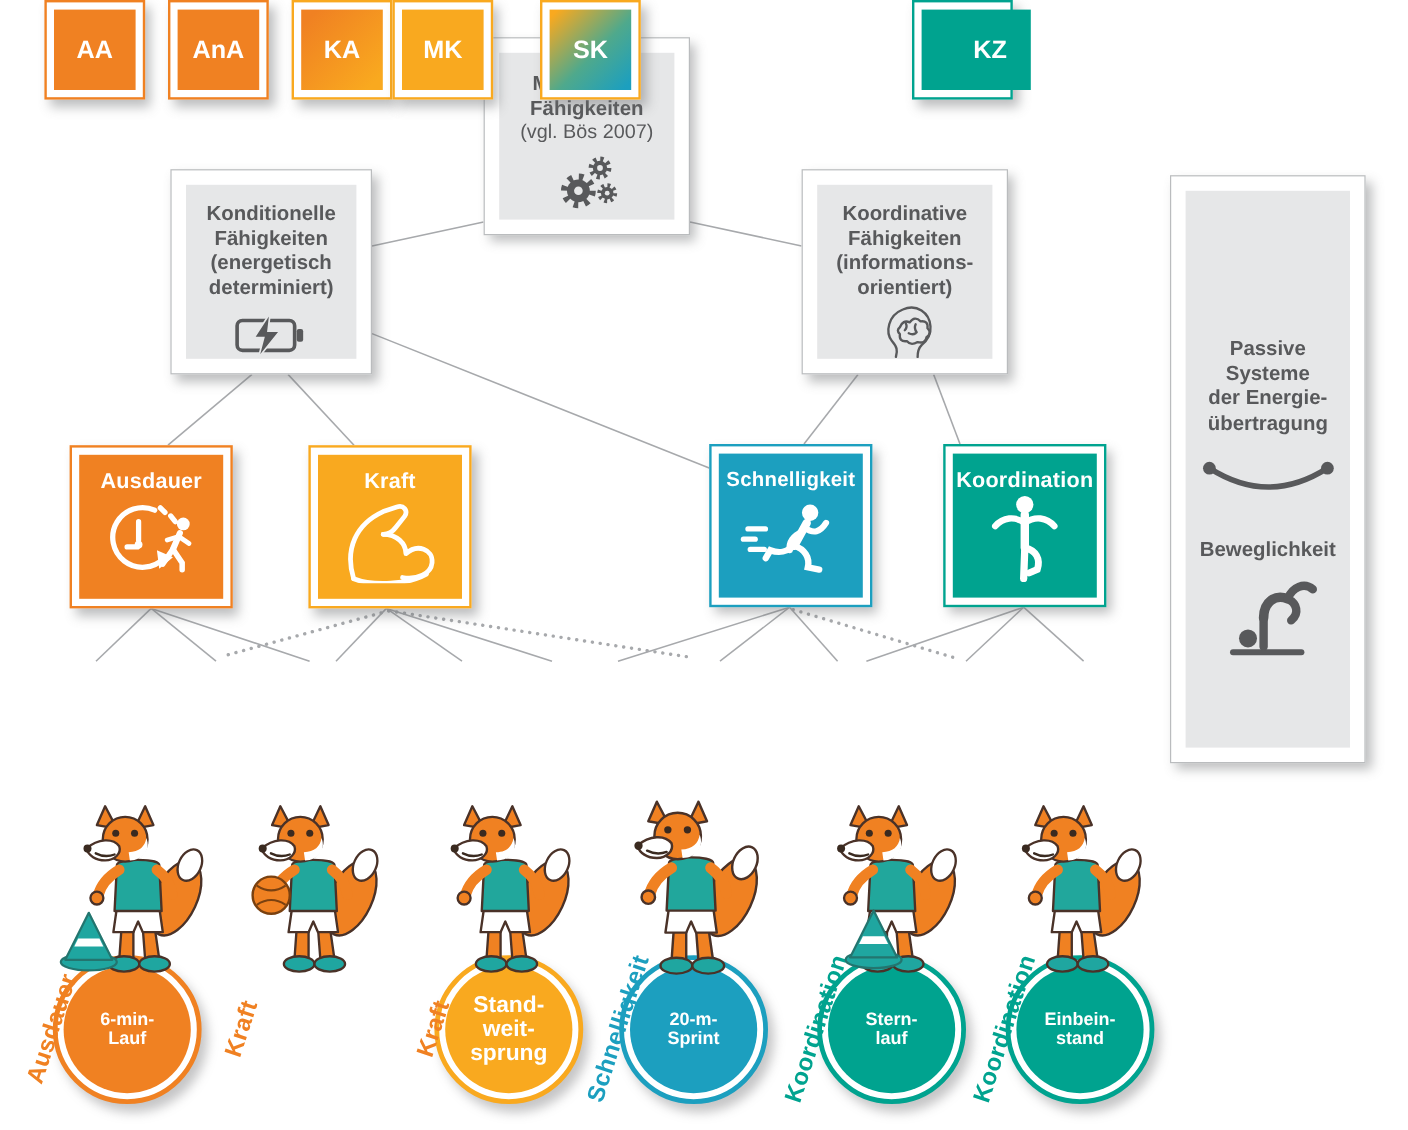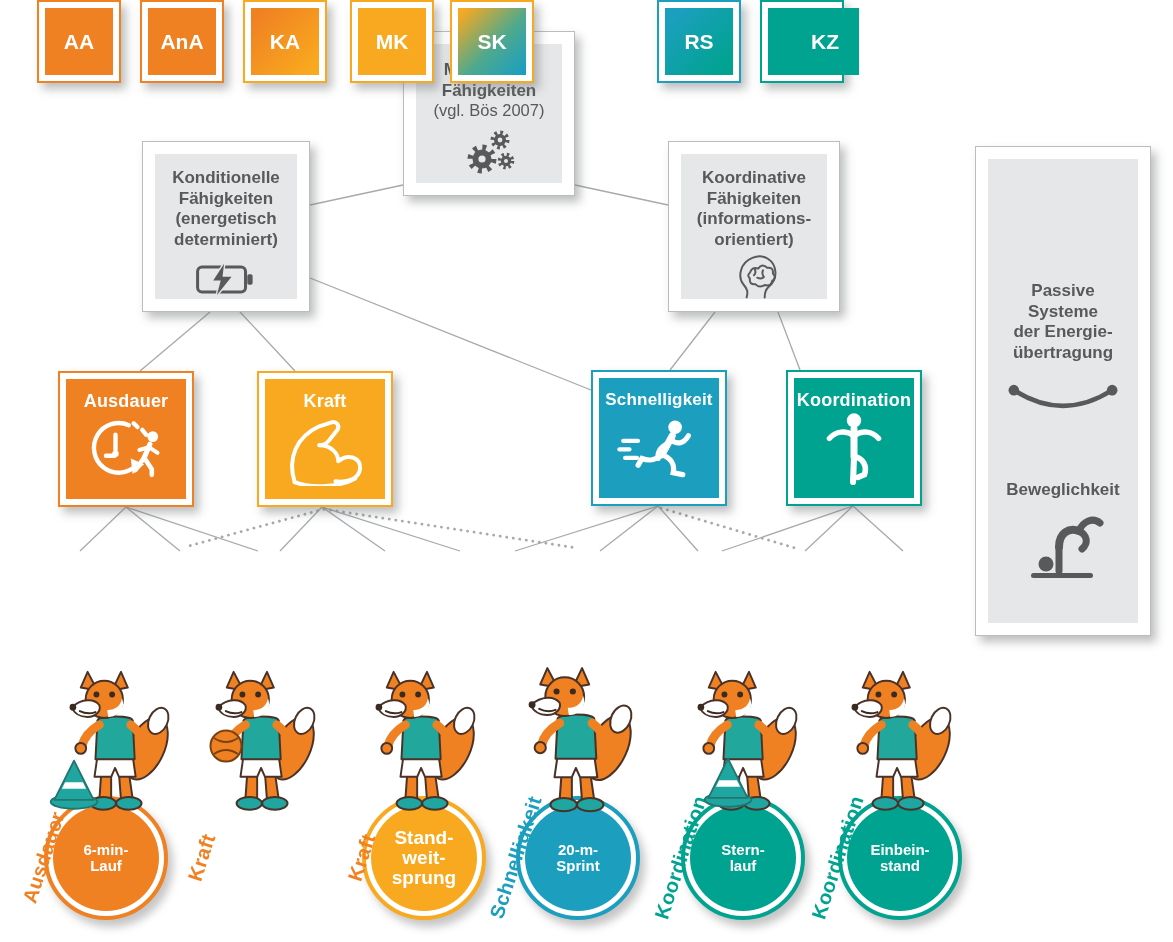--- a/index.html
+++ b/index.html
@@ -118,32 +118,32 @@
       <svg width="58" height="56" viewBox="0 0 58 56" style="margin-top:2px;">
         <g fill="none" stroke="#58595B" stroke-width="2.4" stroke-linecap="round" stroke-linejoin="round">
           <path d="M20 54 C22 47 21 44 16 38 C9 29 12 12 27 6 C41 0 54 9 55 23 C55.7 31 52 37 46 42 C43 45 42 49 42 54"></path>
           <path d="M24 24 q3 -8 10 -5 q5 -7 11 -1 q8 -1 7 7 q5 5 -1 9 q-1 7 -9 5 q-7 4 -11 -1 q-8 1 -7 -7 q-4 -4 0 -7"></path>
           <path d="M30 20 q2 4 -1 7 M40 21 q-2 4 1 8 M33 30 q4 2 7 0"></path>
         </g>
       </svg>
     </div>
   </div>
 
-  <div class="gbox shadowed" style="left:975px;top:146px;width:176px;height:490px;">
+  <div class="gbox shadowed" style="left:975px;top:146px;width:163px;height:490px;">
     <div class="inner">
       <div class="gtext pre" style="margin-top:122px;">Passive
 Systeme
 der Energie-
 übertragung</div>
       <svg width="118" height="40" viewBox="0 0 120 40" style="margin-top:14px;">
         <path d="M10 12 Q60 44 110 12" fill="none" stroke="#58595B" stroke-width="4.6" stroke-linecap="round"></path>
         <circle cx="10" cy="12" r="5.4" fill="#58595B"></circle>
           <circle cx="110" cy="12" r="5.4" fill="#58595B"></circle>
       </svg>
-      <div class="gtext" style="margin-top:62px;text-align:right;">Beweglichkeit</div>
+      <div class="gtext" style="margin-top:30px;text-align:right;">Beweglichkeit</div>
       <svg width="84" height="76" viewBox="0 0 84 76" style="margin-top:6px;">
         <g stroke="#58595B" fill="none" stroke-linecap="round">
           <rect x="10" y="66" width="62" height="5" rx="2.5" fill="#58595B" stroke="none"></rect>
           <path d="M38 64 L38 40" stroke-width="7"></path>
           <path d="M38 40 C38 26 48 20 58 24" stroke-width="8"></path>
           <path d="M58 24 C66 28 68 36 61 42" stroke-width="7"></path>
           <path d="M58 24 C62 14 72 10 79 16" stroke-width="7"></path>
           <circle cx="25" cy="57" r="7.5" fill="#58595B" stroke="none"></circle>
         </g>
       </svg>
@@ -219,28 +219,25 @@
 
   <div class="sbox shadowed" style="left: 37px; border-color: rgb(240, 129, 34);">
     <div class="sinner" style="background: rgb(240, 129, 34);">AA</div>
     </div>
   <div class="sbox shadowed" style="left: 140px; border-color: rgb(240, 129, 34);">
     <div class="sinner" style="background: rgb(240, 129, 34);">AnA</div>
     </div>
   <div class="sbox shadowed" style="left: 243px; border-color: rgb(249, 169, 31);">
     <div class="sinner grad-ka">KA</div>
     </div>
-  <div class="sbox shadowed" style="left: 350px; border-color: rgb(249, 169, 31);">
+  <div class="sbox shadowed" style="left: 327px; border-color: rgb(249, 169, 31);">
     <div class="sinner" style="background: rgb(249, 169, 31);">MK</div>
     </div>
   <div class="sbox shadowed" style="left: 450px; border-color: rgb(249, 169, 31);">
     <div class="sinner grad-sk">SK</div>
-    </div>
-  <div class="sbox shadowed" style="left: 657px; border-color: rgb(28, 159, 191);">
-    <div class="sinner grad-rs">RS</div>
     </div>
   <div class="sbox shadowed" style="left: 760px; border-color: rgb(0, 163, 143);">
     <div class="sinner" style="background: rgb(0, 163, 143); padding-left: 23px;">KZ</div>
     </div>
 
   <div class="tcircle" style="left: 44px; top: 796px; border-color: rgb(240, 129, 34);">
     <div class="tinner" style="background: rgb(240, 129, 34);">6-min-
 Lauf</div>
     </div>
   <div class="tcircle" style="left: 362px; top: 796px; border-color: rgb(249, 169, 31);">

